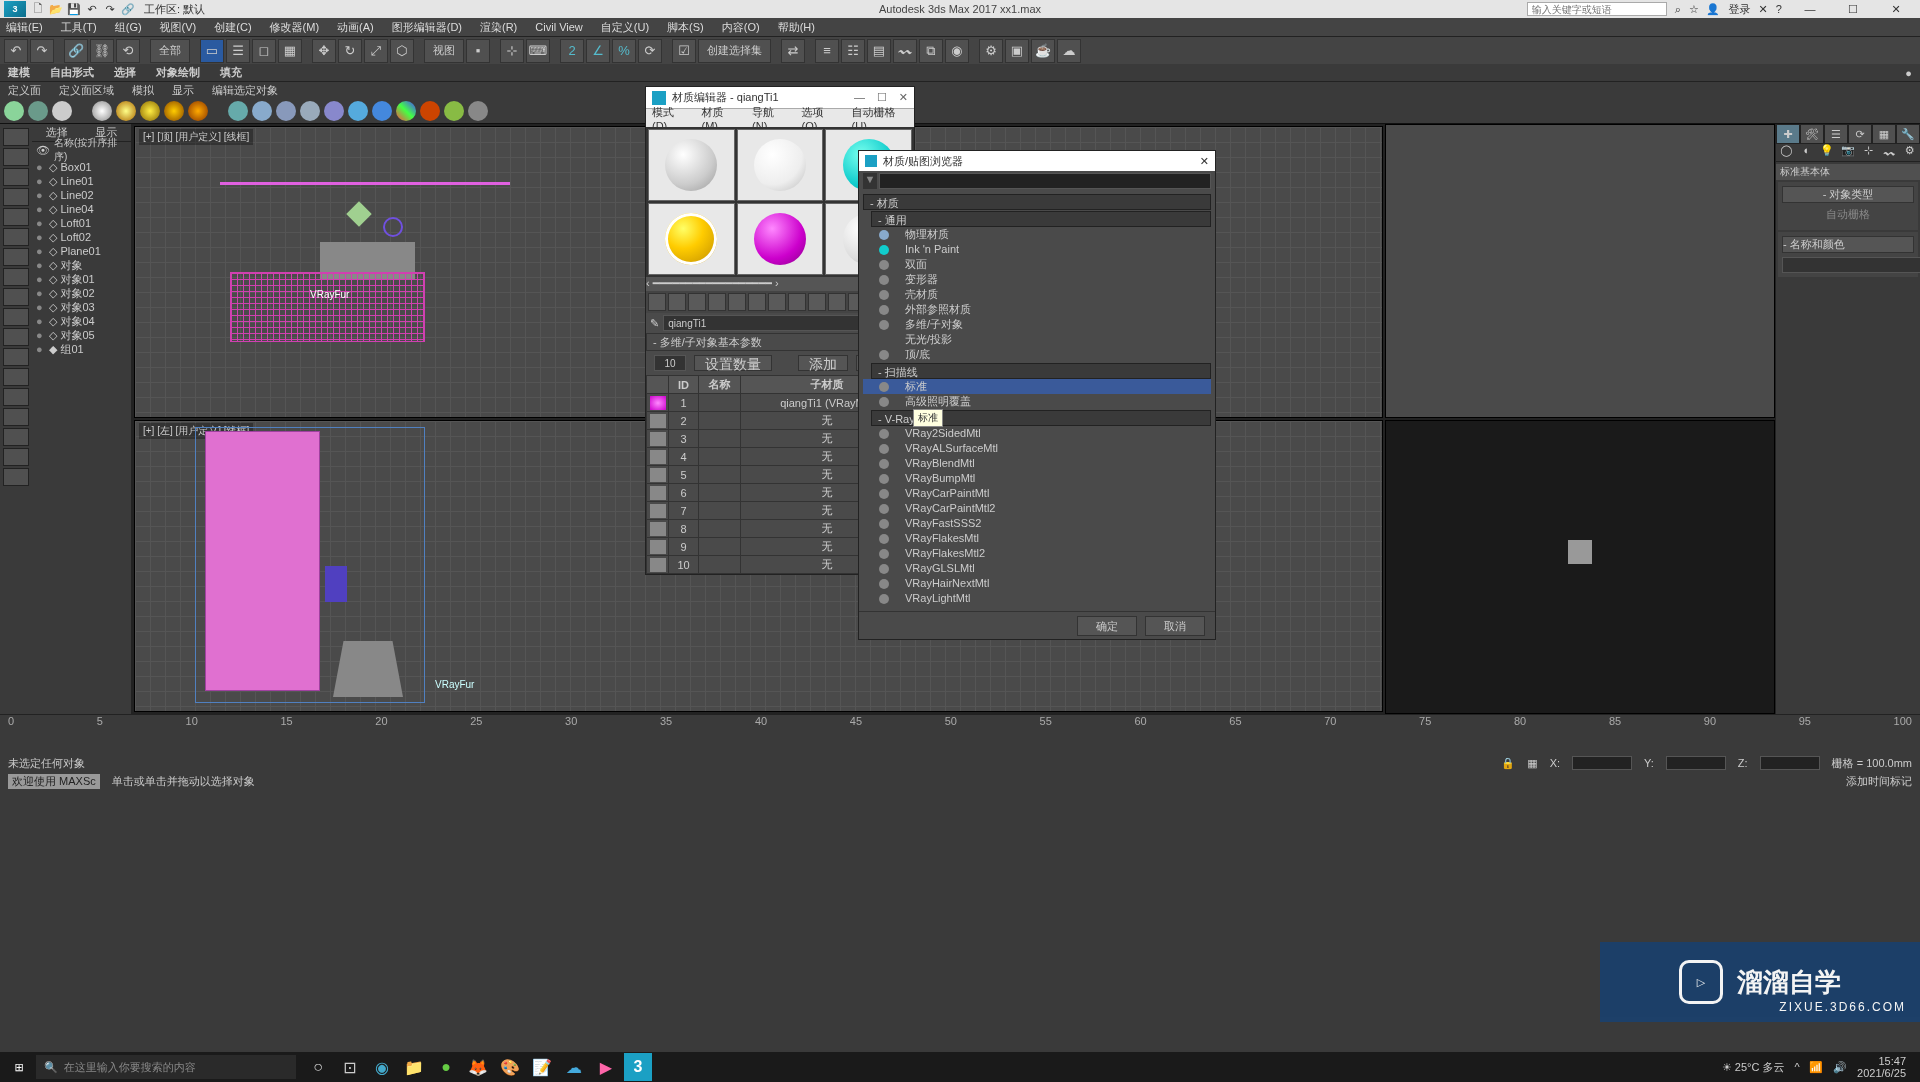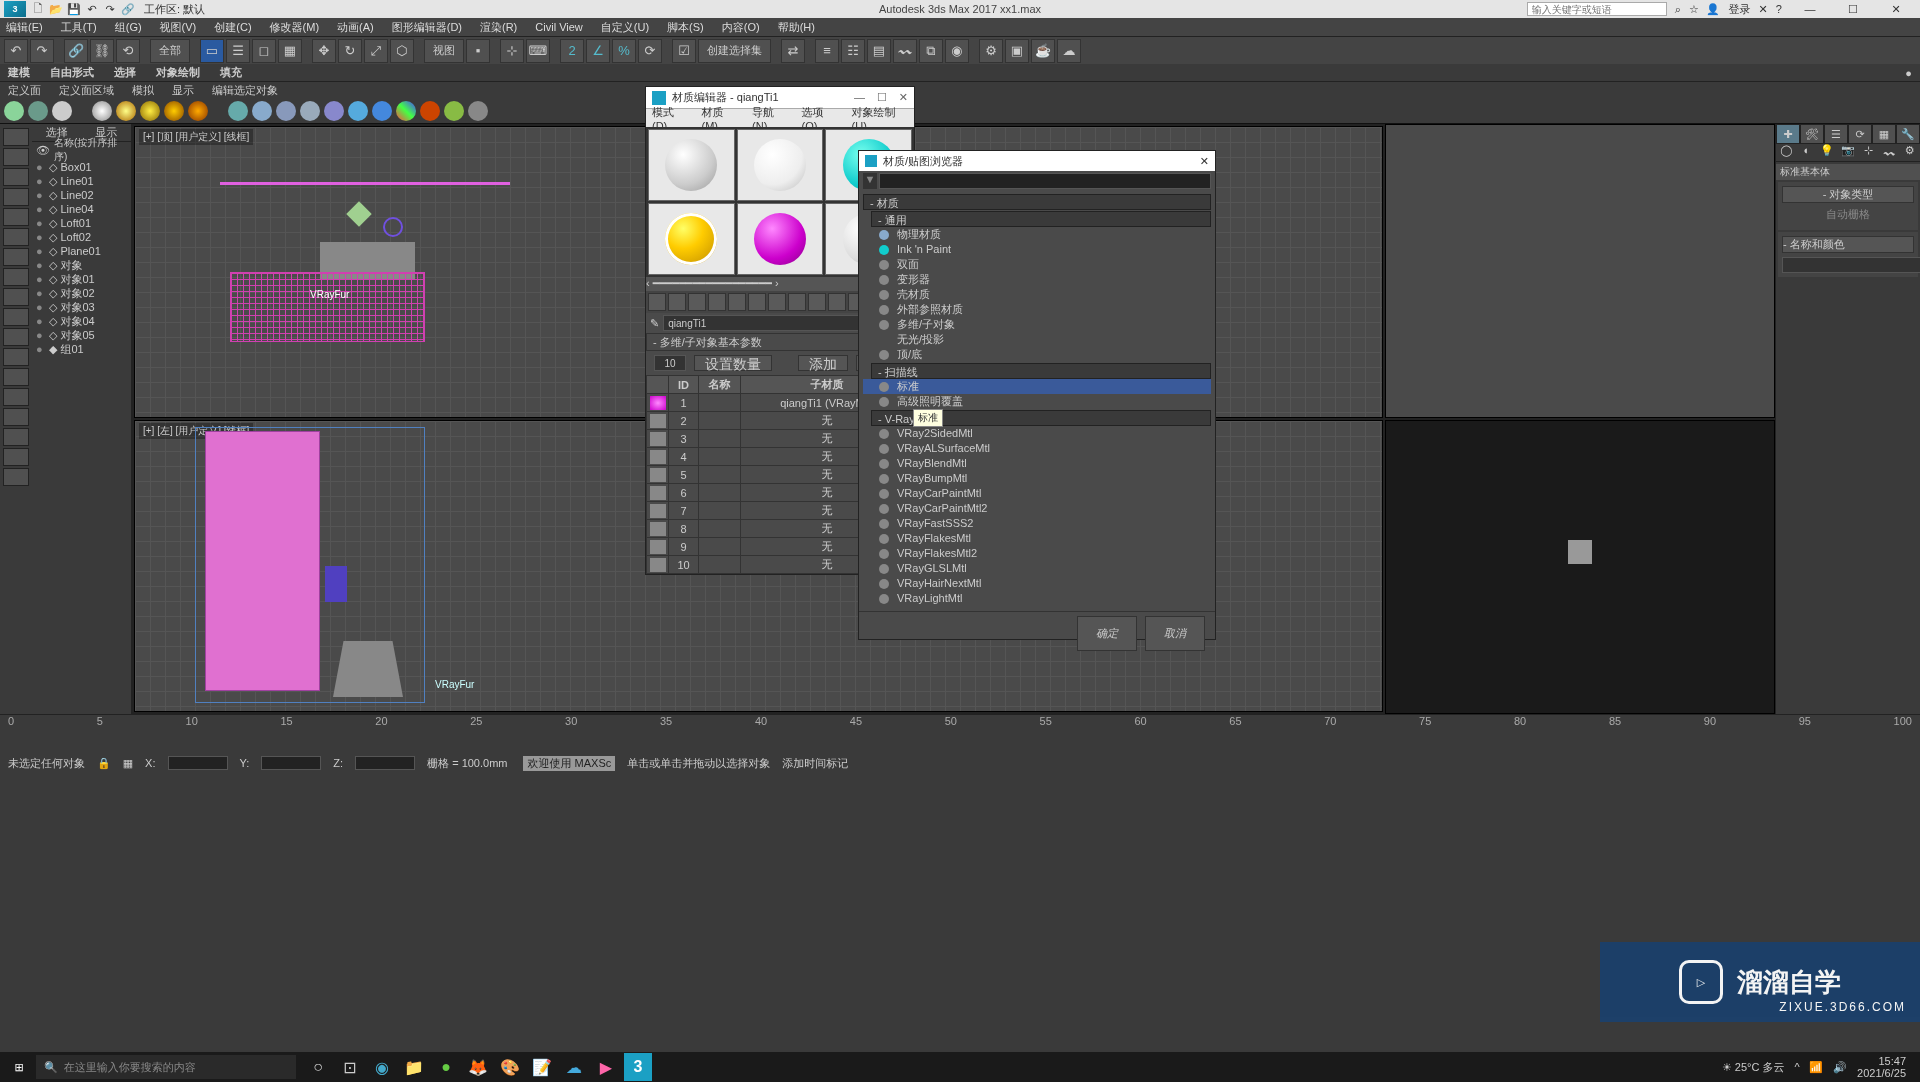--- a/index.html
+++ b/index.html
@@ -40,21 +40,21 @@
 .right-panel .sub-icons { height: 18px; display: flex; border-bottom: 1px solid #222; }
 .right-panel .sub-icons span { flex: 1; text-align: center; }
 .right-panel .section-title { background: #505050; height: 16px; font-size: 10px; padding: 1px 4px; margin: 2px 0; }
 .right-panel .rollout { background: #444; margin: 2px; padding: 4px; font-size: 10px; }
 .right-panel .prim-grid { display: grid; grid-template-columns: 1fr 1fr; gap: 2px; }
 .right-panel .prim-grid button { background: #555; border: 1px solid #333; color: #ccc; height: 16px; font-size: 10px; }
 .timeline-area { height: 40px; background: #3a3a3a; border-top: 1px solid #222; position: relative; }
 .timeline-area .scrub { height: 12px; background: #303030; position: relative; margin: 2px 8px; }
 .timeline-area .handle { position: absolute; left: 30px; top: -2px; width: 60px; height: 14px; background: #888; color: #222; font-size: 9px; text-align: center; line-height: 14px; }
 .timeline-area .ticks { display: flex; justify-content: space-between; padding: 0 8px; font-size: 9px; color: #aaa; }
-.status-bar { height: 44px; background: #3a3a3a; display: flex; flex-direction: row; }
+.status-bar { height: 44px; background: #3a3a3a; display: flex; flex-direction: column; }
 .status-bar .row { height: 18px; display: flex; align-items: center; padding: 0 8px; gap: 12px; font-size: 10px; }
 .status-bar input { width: 60px; height: 14px; background: #222; border: 1px solid #555; color: #ccc; font-size: 10px; padding: 0 4px; }
 .taskbar { position: absolute; bottom: 0; left: 0; right: 0; height: 30px; background: #1a1a1a; display: flex; align-items: center; padding: 0 4px; }
 .taskbar .start { width: 30px; height: 30px; display: flex; align-items: center; justify-content: center; color: #fff; }
 .taskbar .search { flex: 0 0 260px; height: 24px; background: #2a2a2a; display: flex; align-items: center; padding: 0 8px; color: #888; margin-left: 2px; }
 .taskbar .apps { display: flex; gap: 4px; margin-left: 8px; }
 .taskbar .app-ic { width: 28px; height: 28px; display: flex; align-items: center; justify-content: center; font-size: 16px; }
 .taskbar .tray { margin-left: auto; display: flex; align-items: center; gap: 10px; color: #ccc; font-size: 10px; padding-right: 10px; }
 
 .mat-editor { position: absolute; left: 645px; top: 86px; width: 270px; background: #4a4a4a; border: 1px solid #222; z-index: 10; }
@@ -81,26 +81,26 @@
 
 .mat-browser { position: absolute; left: 858px; top: 150px; width: 358px; height: 490px; background: #4a4a4a; border: 1px solid #222; z-index: 20; display: flex; flex-direction: column; }
 .mat-browser .win-title { height: 20px; background: #fff; color: #333; display: flex; align-items: center; padding: 0 6px; }
 .mat-browser .win-title .ic { width: 12px; height: 12px; background: #1ba0c4; margin-right: 6px; }
 .mat-browser .win-title .close { margin-left: auto; }
 .mat-browser .search-row { height: 20px; display: flex; padding: 2px 4px; gap: 2px; }
 .mat-browser .search-row .dd { width: 14px; background: #333; text-align: center; color: #888; }
 .mat-browser .search-row input { flex: 1; background: #222; border: 1px solid #555; color: #ccc; height: 16px; }
 .mat-browser .tree { flex: 1; overflow: auto; padding: 2px 4px; background: #4a4a4a; }
 .mat-browser .cat { background: #3a3a3a; height: 16px; line-height: 16px; padding: 0 6px; font-size: 11px; border: 1px solid #222; margin-top: 1px; }
-.mat-browser .item { height: 15px; line-height: 15px; padding: 0 6px 0 16px; font-size: 11px; display: flex; align-items: center; gap: 8px; }
+.mat-browser .item { height: 15px; line-height: 15px; padding: 0 6px 0 16px; font-size: 11px; display: flex; align-items: center; gap: 16px; }
 .mat-browser .item.sel { background: #3a5a9a; }
 .mat-browser .item .dot { width: 10px; height: 10px; border-radius: 5px; background: #888; flex-shrink: 0; }
 .mat-browser .tooltip { position: absolute; background: #ffffe0; border: 1px solid #888; color: #333; font-size: 10px; padding: 1px 4px; left: 54px; top: 258px; }
 .mat-browser .btns { height: 28px; display: flex; justify-content: flex-end; gap: 8px; padding: 4px 10px; border-top: 1px solid #333; }
-.mat-browser .btns button { width: 60px; height: 35px; background: #555; border: 1px solid #333; color: #ccc; font-size: 11px; font-style: italic; }
+.mat-browser .btns button { width: 60px; height: 20px; background: #555; border: 1px solid #333; color: #ccc; font-size: 11px; }
 .watermark { position: absolute; right: 0; bottom: 60px; width: 320px; height: 80px; background: #1b406b; opacity: 0.95; display: flex; align-items: center; justify-content: center; gap: 14px; color: #fff; z-index: 5; }
 .watermark .play { width: 44px; height: 44px; border: 3px solid #fff; border-radius: 10px; display: flex; align-items: center; justify-content: center; }
 .watermark .txt { font-size: 26px; font-weight: bold; }
 .watermark .sub { position: absolute; bottom: 8px; right: 14px; font-size: 12px; letter-spacing: 2px; }
 
 .vp-top .rect1 { position: absolute; left: 85px; top: 55px; width: 290px; height: 3px; background: #e060e0; }
 .vp-top .grid-pink { position: absolute; left: 95px; top: 145px; width: 195px; height: 70px; background: repeating-linear-gradient(#d040b0, #d040b0 1px, transparent 1px, transparent 6px), repeating-linear-gradient(90deg, #d040b0, #d040b0 1px, transparent 1px, transparent 6px); border: 1px solid #d040b0; }
 .vp-top .gray-box { position: absolute; left: 185px; top: 115px; width: 95px; height: 38px; background: #888; }
 .vp-top .lamp { position: absolute; left: 215px; top: 78px; width: 18px; height: 18px; background: #a0d090; transform: rotate(45deg); }
 .vp-top .circ { position: absolute; left: 248px; top: 90px; width: 20px; height: 20px; border: 2px solid #7050e0; border-radius: 50%; }
@@ -471,21 +471,21 @@
       <span>—</span>
       <span>☐</span>
       <span>✕</span>
     </div>
   </div>
   <div class="menu">
     <span>模式(D)</span>
     <span>材质(M)</span>
     <span>导航(N)</span>
     <span>选项(O)</span>
-    <span>对象绘制(U)</span>
+    <span>自动栅格(U)</span>
   </div>
   <div class="samples">
     <div class="sample">
         <div class="ball" style="background:radial-gradient(circle at 35% 30%,#fff,#ccc 60%,#999)"></div>
       </div>
     <div class="sample">
         <div class="ball" style="background:radial-gradient(circle at 35% 30%,#fff,#eee 60%,#bbb)"></div>
       </div>
     <div class="sample">
         <div class="ball" style="background:radial-gradient(circle at 35% 30%,#7fe,#1cc 60%,#099)"></div>

